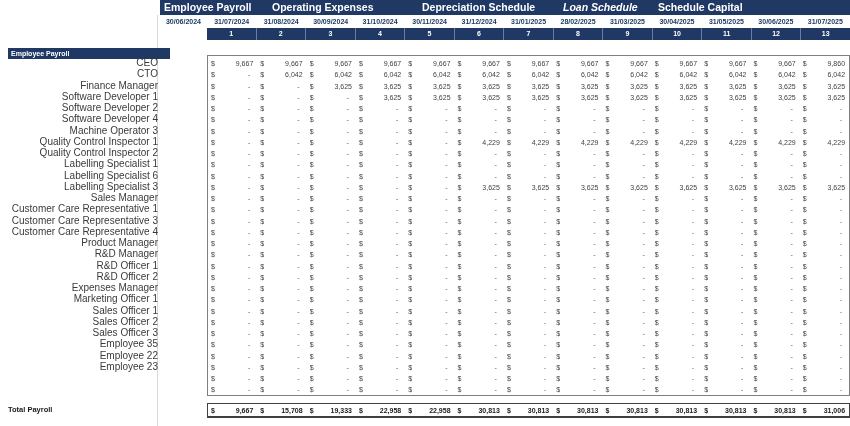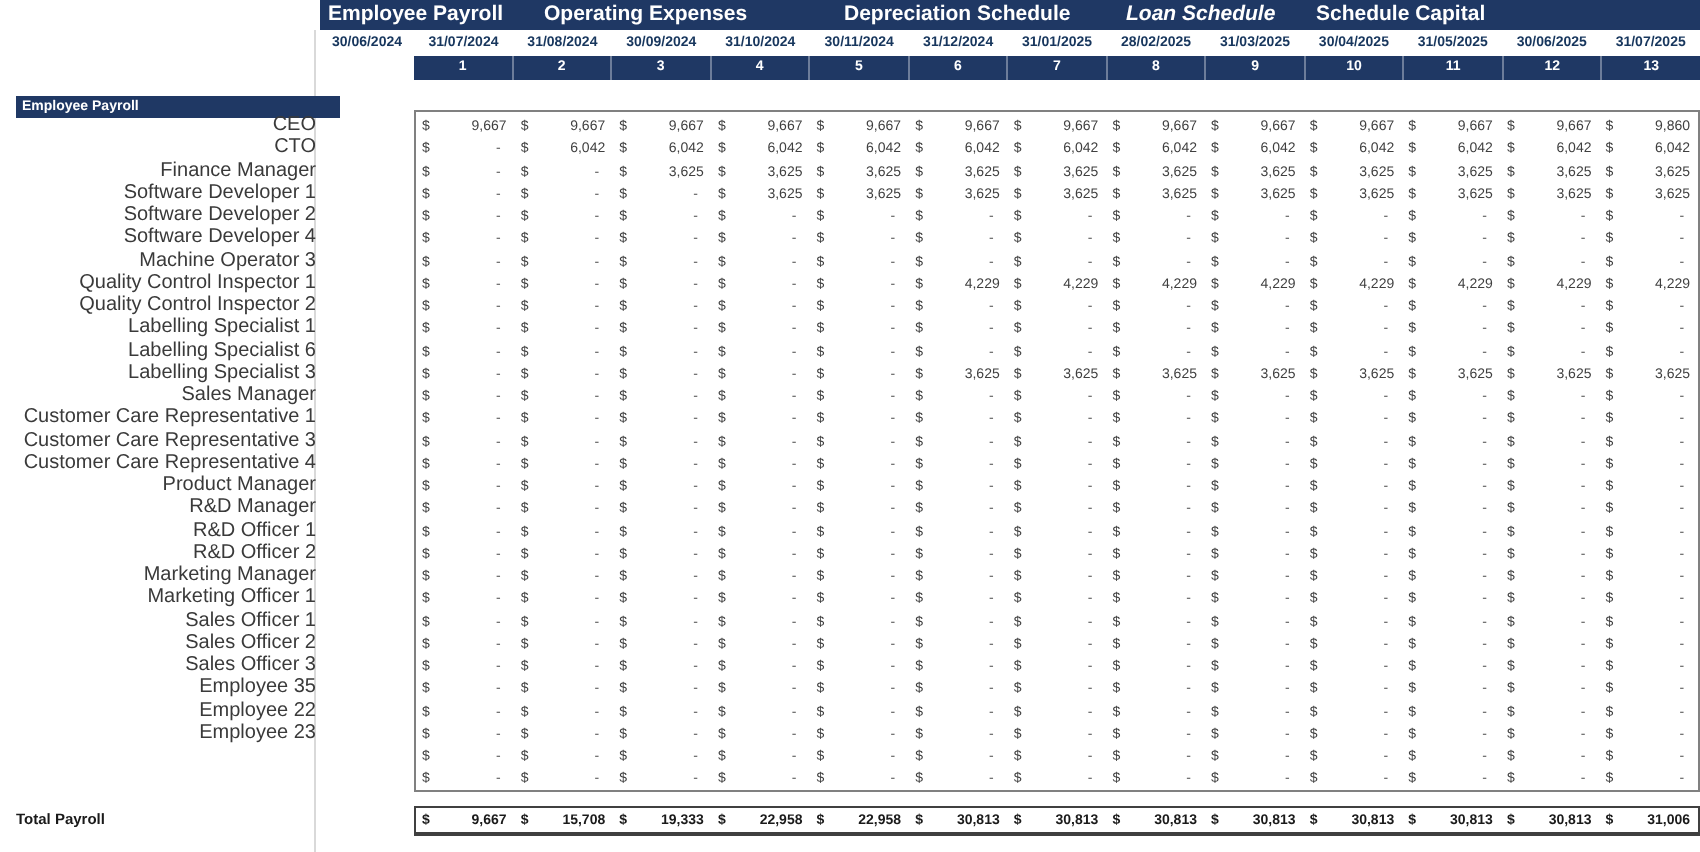--- a/index.html
+++ b/index.html
@@ -106,21 +106,21 @@
     <div class="row-label">Labelling Specialist 6</div>
     <div class="row-label">Labelling Specialist 3</div>
     <div class="row-label">Sales Manager</div>
     <div class="row-label">Customer Care Representative 1</div>
     <div class="row-label">Customer Care Representative 3</div>
     <div class="row-label">Customer Care Representative 4</div>
     <div class="row-label">Product Manager</div>
     <div class="row-label">R&amp;D Manager</div>
     <div class="row-label">R&amp;D Officer 1</div>
     <div class="row-label">R&amp;D Officer 2</div>
-    <div class="row-label">Marketing Manager</div>
+    <div class="row-label">Expenses Manager</div>
     <div class="row-label">Marketing Officer 1</div>
     <div class="row-label">Sales Officer 1</div>
     <div class="row-label">Sales Officer 2</div>
     <div class="row-label">Sales Officer 3</div>
     <div class="row-label">Employee 35</div>
     <div class="row-label">Employee 22</div>
     <div class="row-label">Employee 23</div>
   </div>
 <div class="grid">
     <div class="grid-row">

